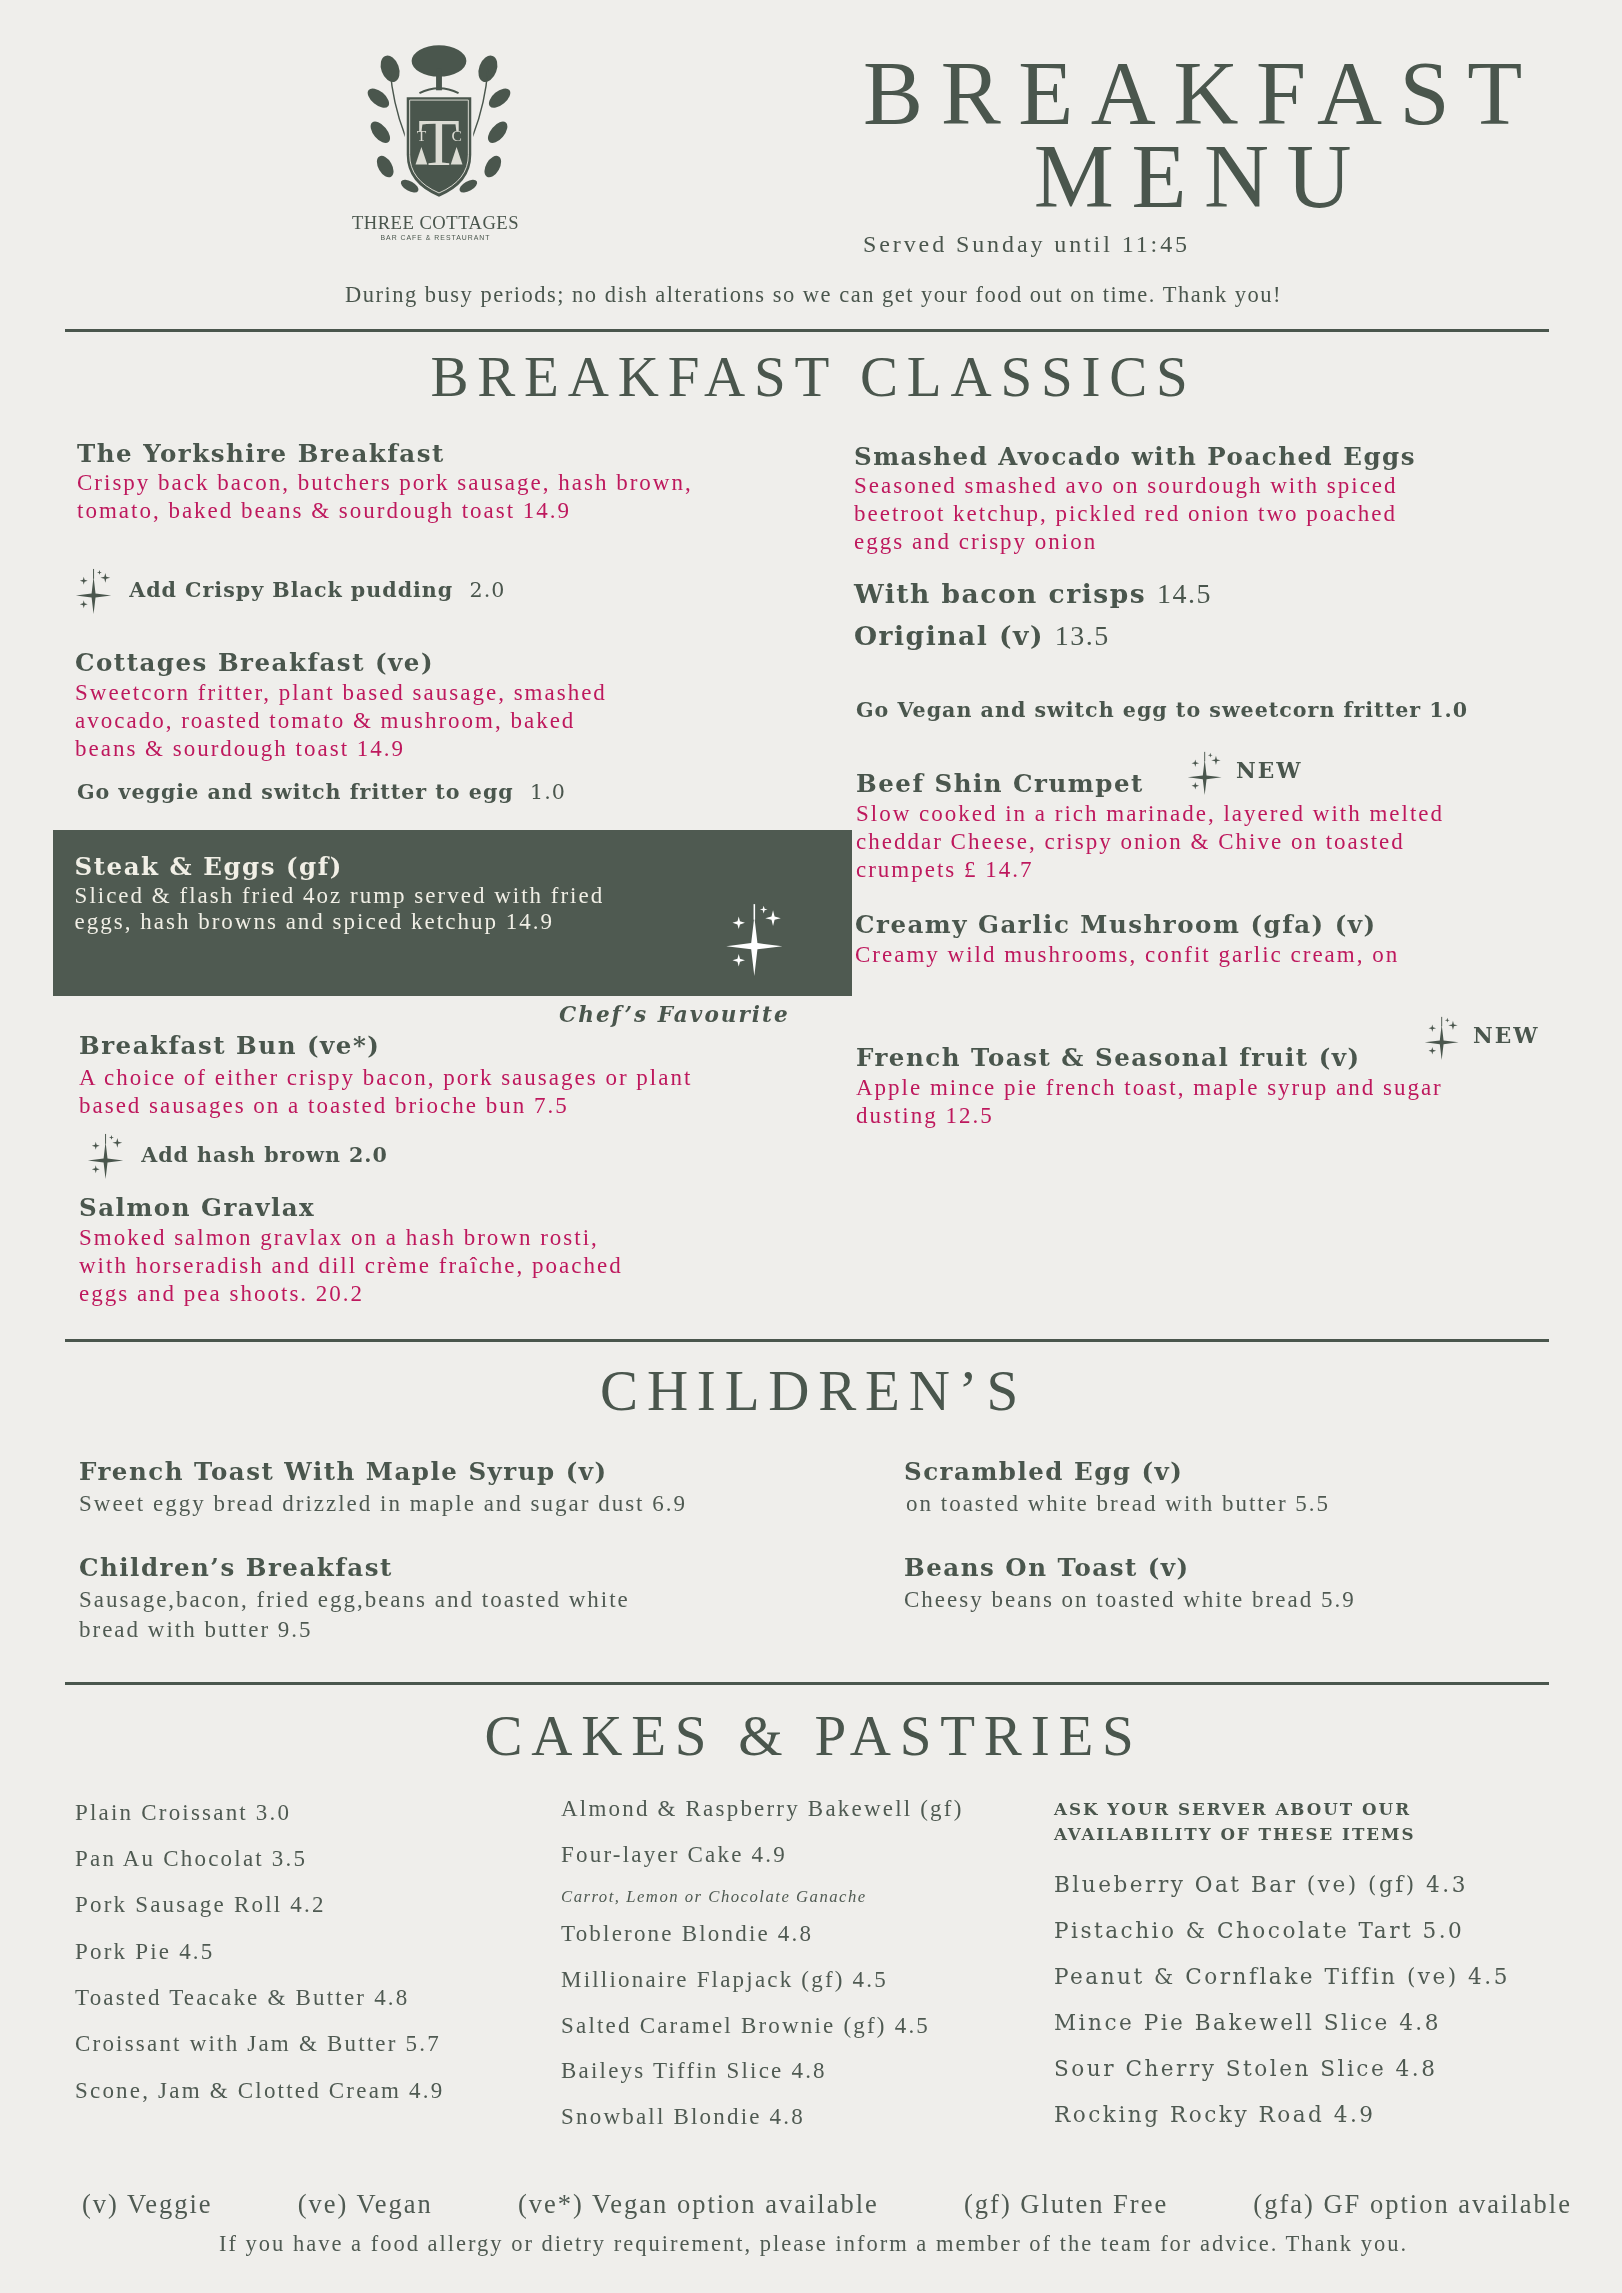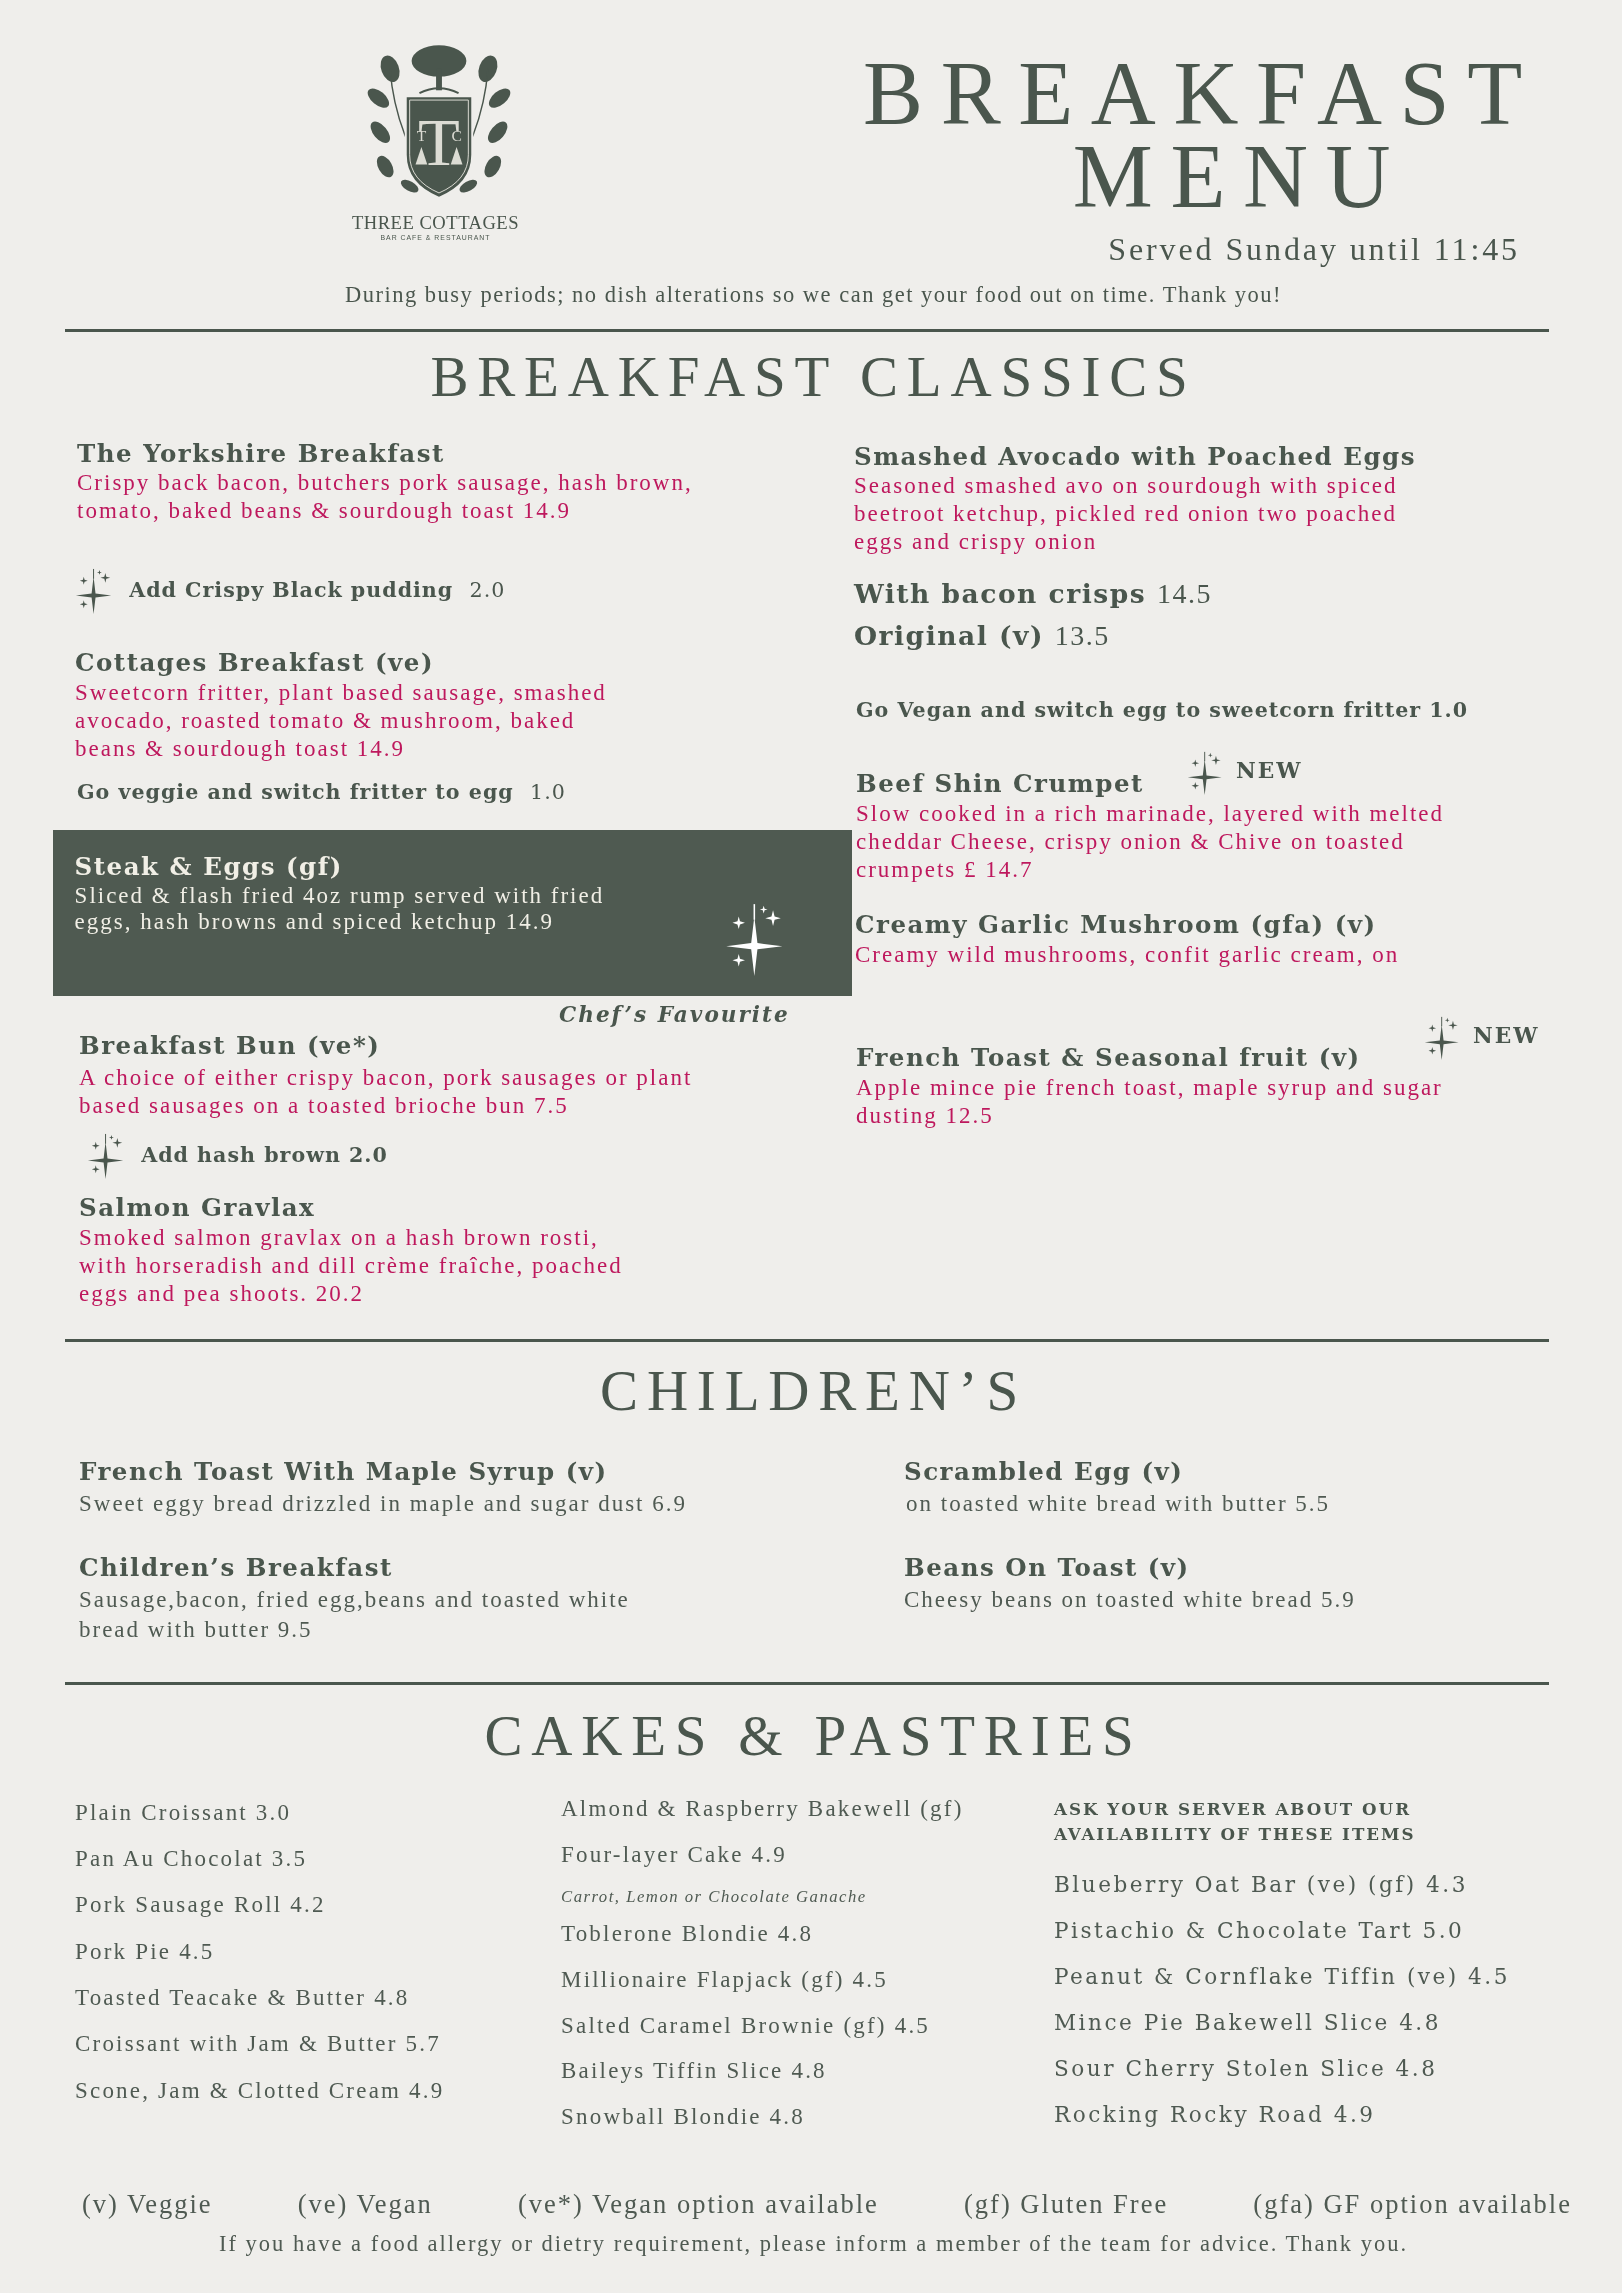--- a/index.html
+++ b/index.html
@@ -10,22 +10,22 @@
     font-family: "DejaVu Serif", serif;
     position: relative;
   }
   .abs { position: absolute; }
   
   .logo { left: 351px; top: 39px; width: 176px; height: 206px; }
   .logo-name { left: 323px; top: 212px; width: 225px; text-align: center; font-family: "Liberation Serif", serif; font-size: 18.6px; letter-spacing: 0.5px; color:#4a564d; }
   .logo-sub { left: 323px; top: 234px; width: 225px; text-align: center; font-family: "Liberation Sans", sans-serif; font-size: 6.9px; letter-spacing: 1px; color:#4a564d; }
   
   .title1 { left: 863px; top: 49px; width: 657px; text-align: center; font-family: "Liberation Serif", serif; font-size: 90px; letter-spacing: 17.6px; line-height: 1; color:#4a564d; }
-  .title2 { left: 912px; top: 132px; width: 657px; text-align: center; font-family: "Liberation Serif", serif; font-size: 90px; letter-spacing: 17.6px; line-height: 1; color:#4a564d; }
-  .served { left: 863px; top: 231px; width: 657px; text-align: right; font-family: "Liberation Serif", serif; font-size: 32px; letter-spacing: 2.9px; }
+  .title2 { left: 873px; top: 132px; width: 657px; text-align: center; font-family: "Liberation Serif", serif; font-size: 90px; letter-spacing: 17.6px; line-height: 1; color:#4a564d; }
+  .served { left: 863px; top: 231px; width: 657px; text-align: left; font-family: "Liberation Serif", serif; font-size: 24px; letter-spacing: 2.9px; }
   .busy { left: 59px; top: 282px; width: 1509px; text-align: center; font-family: "Liberation Serif", serif; font-size: 22.5px; letter-spacing: 1.5px; }
   .rule { left: 65px; width: 1484px; height: 2.9px; background: #4a564d; }
   .section-title { left: 59px; width: 1509px; text-align: center; font-family: "Liberation Serif", serif; font-size: 57px; letter-spacing: 8.8px; line-height: 1; color:#4a564d; }
   .item-name { font-family: "DejaVu Serif", serif; font-weight: bold; font-size: 24.5px; letter-spacing: 1.5px; color: #4a564d; white-space: nowrap; }
   .item-desc { font-family: "Liberation Serif", serif; font-size: 23px; letter-spacing: 2px; line-height: 28px; color: #be185d; }
   .addon { font-family: "DejaVu Serif", serif; font-weight: bold; font-size: 20.6px; letter-spacing: 1px; color:#4a564d; white-space: nowrap; }
   .addon .price { font-weight: normal; }
   .sparkle { display: inline-block; vertical-align: middle; }
   .featured { left: 53px; top: 830px; width: 759px; height: 166px; background: #4f5a51; padding-left: 40px; }
   .featured .item-name, .featured .item-desc { color: #f1efe6; }

